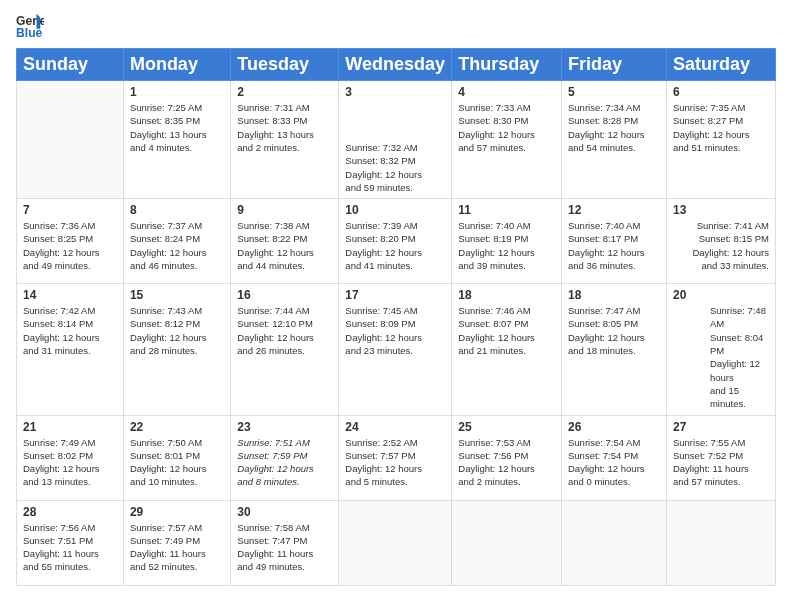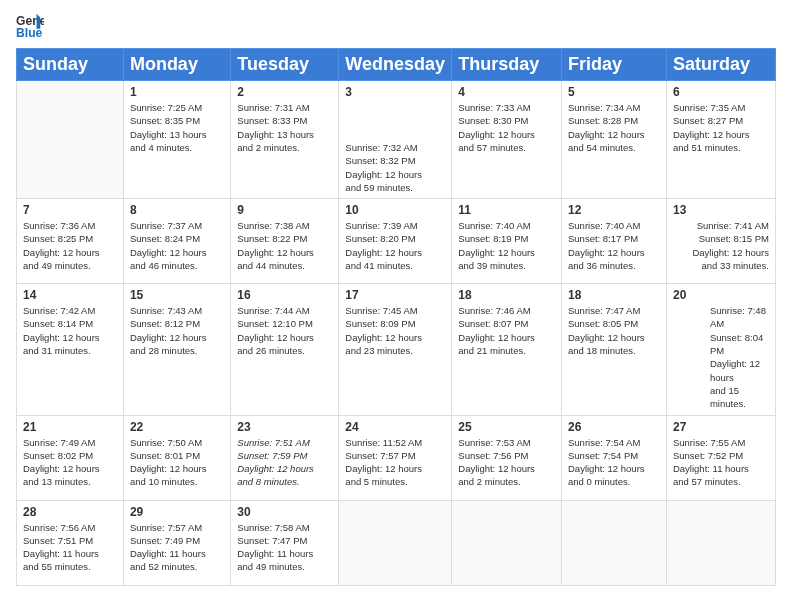--- a/index.html
+++ b/index.html
@@ -278,21 +278,21 @@
           </td>
           <td>
             <span class="day-num">23</span>
             <div class="day-info" style="white-space: pre-line; font-style: italic;">Sunrise: 7:51 AM
 Sunset: 7:59 PM
 Daylight: 12 hours
 and 8 minutes.</div>
           </td>
           <td>
             <span class="day-num">24</span>
-            <div class="day-info" style="white-space: pre-line;">Sunrise: 11:52 AM
+            <div class="day-info" style="white-space: pre-line;">Sunrise: 2:52 AM
 Sunset: 7:57 PM
 Daylight: 12 hours
 and 5 minutes.</div>
           </td>
           <td>
             <span class="day-num">25</span>
             <div class="day-info" style="white-space: pre-line;">Sunrise: 7:53 AM
 Sunset: 7:56 PM
 Daylight: 12 hours
 and 2 minutes.</div>

